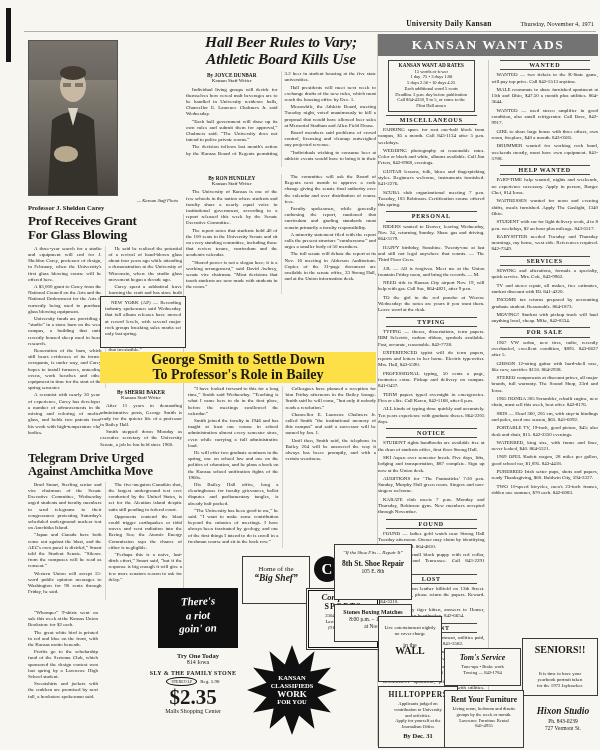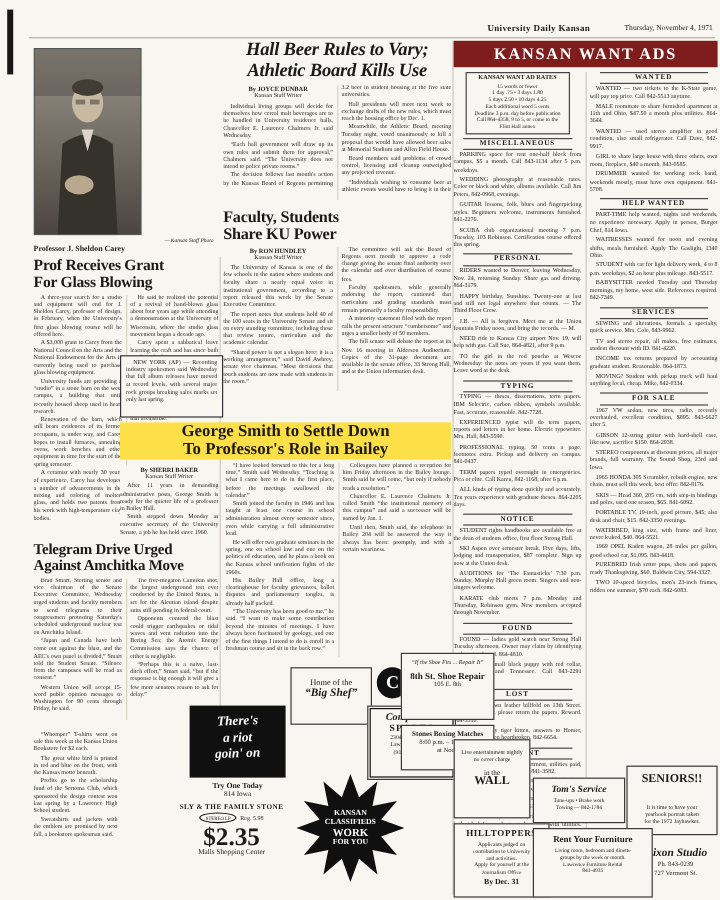--- a/index.html
+++ b/index.html
@@ -46,21 +46,21 @@
   #art-tshirt .hl{font-size:10px;margin-bottom:3px}
   #art-tshirt .body{height:100px}
 
   #ap-box{position:absolute;left:100px;top:296px;width:86px;height:52px;border:1px solid #333;background:#f8f6f0;padding:3px 4px;z-index:2}
   #ap-box .body{height:44px}
   #smith-headline{position:absolute;left:100px;top:352px;width:276px;background:#fde047;text-align:center;font-weight:bold;font-size:14px;line-height:1.1;z-index:2}
   #smith-lead{position:absolute;left:100px;top:388px;width:82px;height:64px;background:#f8f6f0;z-index:2}
   #smith-body{position:absolute;left:188px;top:386px;width:188px;height:162px;background:#f8f6f0;z-index:2}
 
   
-  .wa-banner{position:absolute;left:378px;top:34px;width:220px;height:22px;background:#7f1d1d;color:#fff;text-align:center;font-weight:bold;font-size:13.5px;line-height:22px;letter-spacing:1.5px;z-index:1}
+  .wa-banner{position:absolute;left:378px;top:34px;width:220px;height:22px;background:#737373;color:#fff;text-align:center;font-weight:bold;font-size:13.5px;line-height:22px;letter-spacing:1.5px;z-index:1}
   .wa-flow{position:absolute;left:378px;top:60px;width:220px;height:688px;column-count:2;column-gap:7px;column-rule:1px solid #cfc9bb;column-fill:auto;font-size:5px;line-height:6.3px;text-align:justify;overflow:hidden;z-index:0}
   .wa-rates{border:1px solid #444;margin:0 10px 3px;padding:2px 3px;text-align:center;font-size:4.6px;line-height:5.7px}
   .wa-rates .ln:first-child{font-weight:bold;font-size:5.2px}
   .c-head{font-weight:bold;text-align:center;font-size:6px;letter-spacing:.8px;border-top:1px solid #4a4a4a;border-bottom:1px solid #4a4a4a;margin:3px 8px 2px;padding:1px 0;break-after:avoid}
   .c-item{text-indent:5px;margin:0 0 2px}
 
   
   .ad{position:absolute;background:#f8f6f0;z-index:3}
   .bordered{border:1px solid #3a3a3a}
   .ctr{text-align:center}
@@ -108,21 +108,21 @@
   #ad-hilltoppers .dl{font-size:6.5px;font-weight:bold;margin-top:2px}
   #ad-toms{left:444px;top:648px;width:77px;height:38px;padding-top:4px}
   #ad-toms .nm{font-size:8px;font-weight:bold;font-style:italic;margin-bottom:2px}
   #ad-toms .ln{font-size:4.6px;line-height:5.8px}
   #ad-seniors{left:522px;top:638px;width:76px;height:58px;padding-top:5px}
   #ad-seniors .nm{font-size:10px;font-weight:bold;margin-bottom:16px}
   #ad-seniors .ln{font-size:4.8px;line-height:6px}
   #ad-hixon{left:528px;top:700px;width:70px;height:46px;padding-top:6px}
   #ad-hixon .nm{font-size:9.5px;font-weight:bold;font-style:italic;margin-bottom:2px}
   #ad-hixon .ln{font-size:5.5px;line-height:6.6px}
-  #ad-rentfurn{left:444px;top:690px;width:100px;height:58px;padding-top:4px}
+  #ad-rentfurn{left:444px;top:690px;width:80px;height:58px;padding-top:4px}
   #ad-rentfurn .nm{font-size:7.5px;font-weight:bold;margin-bottom:2px}
   #ad-rentfurn .ln{font-size:4.6px;line-height:5.8px}
 </style>
 </head>
 <body>
 
 <div id="page">
 
   <div class="reg-mark"></div>
   <div class="masthead">University Daily Kansan</div>
@@ -163,21 +163,20 @@
         <p class="para">“Each hall government will draw up its own rules and submit them for approval,” Chalmers said. “The University does not intend to police private rooms.”</p>
         <p class="para">The decision follows last month's action by the Kansas Board of Regents permitting 3.2 beer in student housing at the five state universities.</p>
         <p class="para">Hall presidents will meet next week to exchange drafts of the new rules, which must reach the housing office by Dec. 1.</p>
         <p class="para">Meanwhile, the Athletic Board, meeting Tuesday night, voted unanimously to kill a proposal that would have allowed beer sales at Memorial Stadium and Allen Field House.</p>
         <p class="para">Board members said problems of crowd control, licensing and cleanup outweighed any projected revenue.</p>
         <p class="para">“Individuals wishing to consume beer at athletic events would have to bring it in their own containers, and that is precisely what we do not want,” one board member said.</p>
       </div>
   </section>
 
   <section id="art-faculty">
-    <h1 class="hl"><span>Faculty, Students</span><br><span>Share KU Power</span></h1>
     <div class="body cols2">
       <p class="byline">By RON HUNDLEY</p>
       <p class="byline2">Kansan Staff Writer</p>
     <p class="para">The University of Kansas is one of the few schools in the nation where students and faculty share a nearly equal voice in institutional government, according to a report released this week by the Senate Executive Committee.</p>
         <p class="para">The report notes that students hold 40 of the 100 seats in the University Senate and sit on every standing committee, including those that review tenure, curriculum and the academic calendar.</p>
         <p class="para">“Shared power is not a slogan here; it is a working arrangement,” said David Awbrey, senate vice chairman. “Most decisions that touch students are now made with students in the room.”</p>
         <p class="para">The committee will ask the Board of Regents next month to approve a code change giving the senate final authority over the calendar and over distribution of course fees.</p>
         <p class="para">Faculty spokesmen, while generally endorsing the report, cautioned that curriculum and grading standards must remain primarily a faculty responsibility.</p>
         <p class="para">A minority statement filed with the report calls the present structure “cumbersome” and urges a smaller body of 50 members.</p>
         <p class="para">The full senate will debate the report at its Nov. 16 meeting in Alderson Auditorium. Copies of the 31-page document are available in the senate office, 33 Strong Hall, and at the Union information desk.</p>

